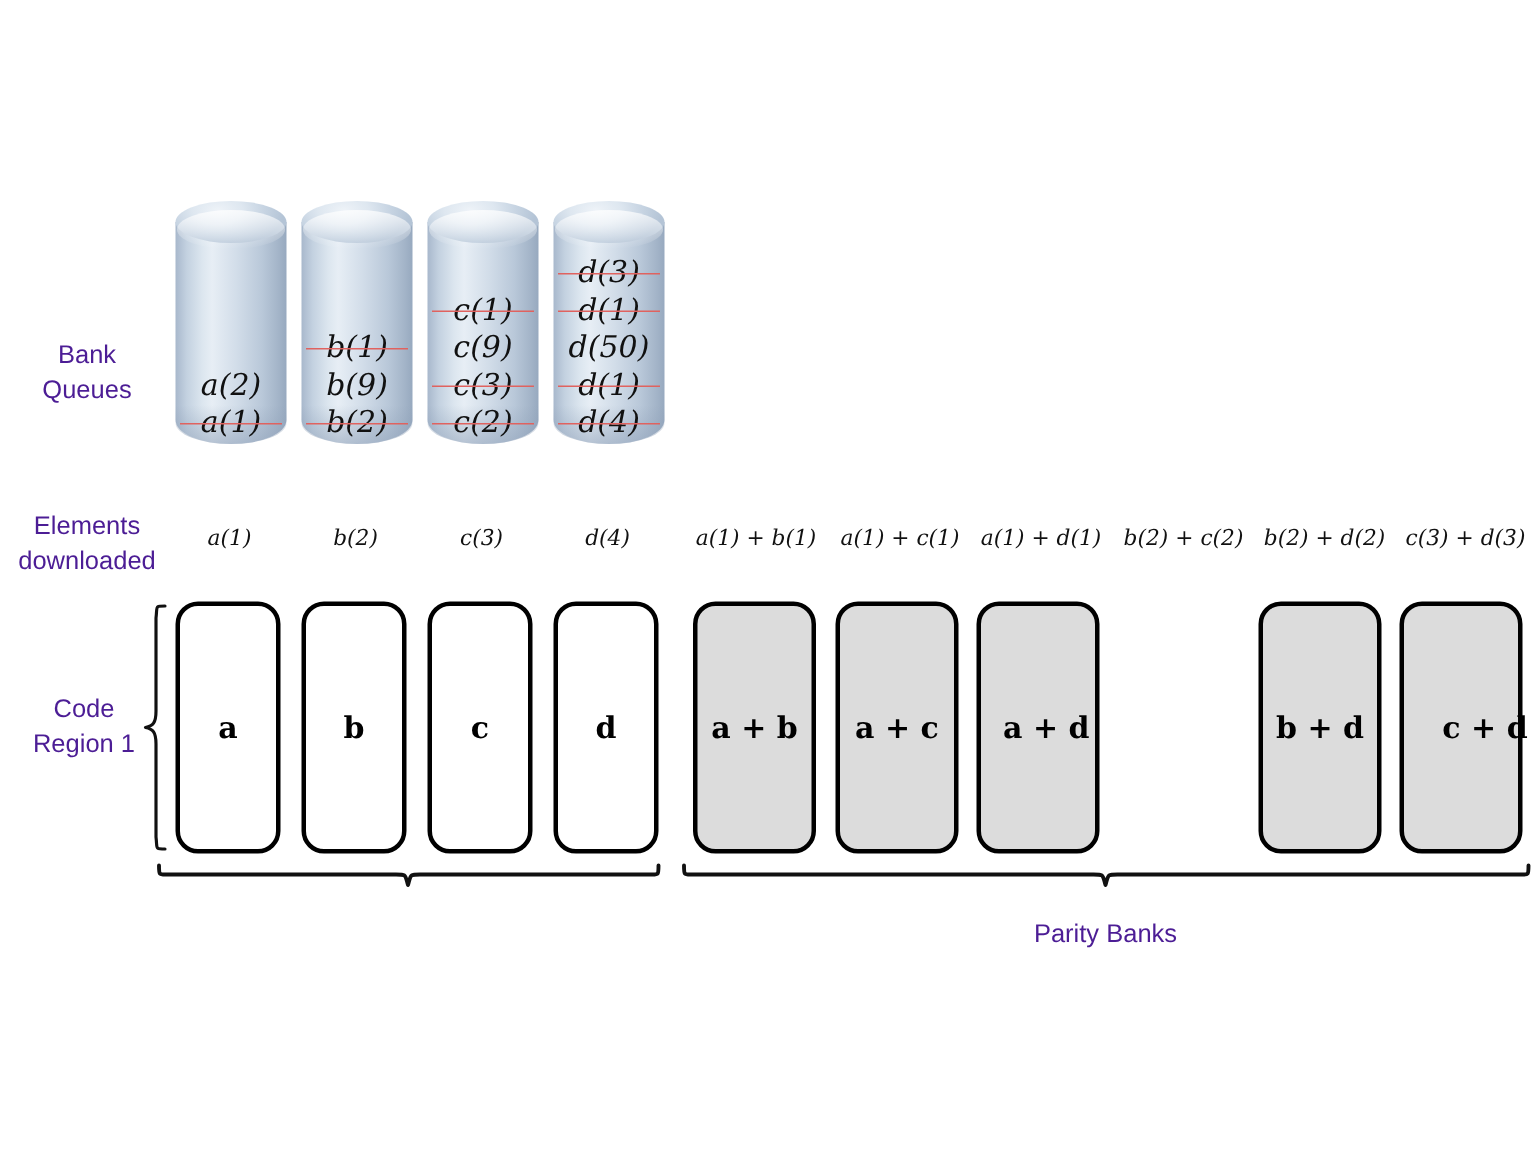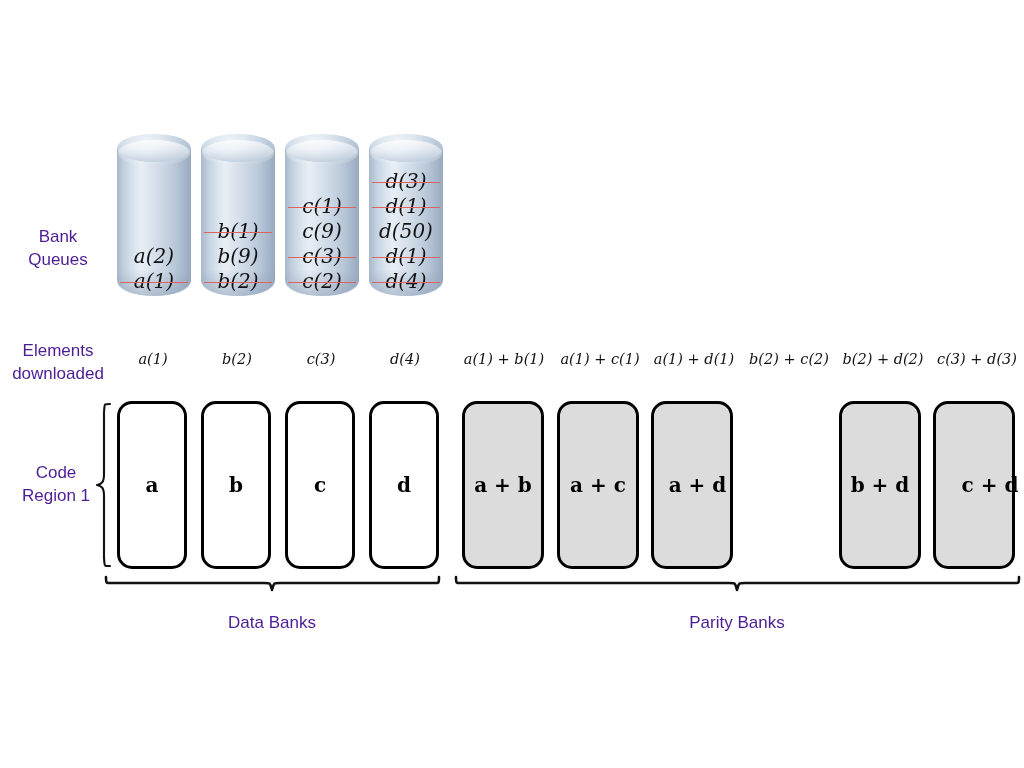--- a/index.html
+++ b/index.html
@@ -268,17 +268,16 @@
 
     <path d="M 456 577
              C 456 584, 456 583, 463 583
              L 729 583
              C 736 583, 735 583, 737 590
              C 739 583, 738 583, 745 583
              L 1012 583
              C 1019 583, 1019 584, 1019 577" fill="none" stroke="#111111" stroke-width="2.6" stroke-linecap="round" stroke-linejoin="round"></path>
   </svg>
 
-  <div class="sans-label" style="left:172px; top:612px; width:200px;">Data Banks</div>
 
   <div class="sans-label" style="left:637px; top:612px; width:200px;">Parity Banks</div>
 
 </div>
 
 </body></html>

